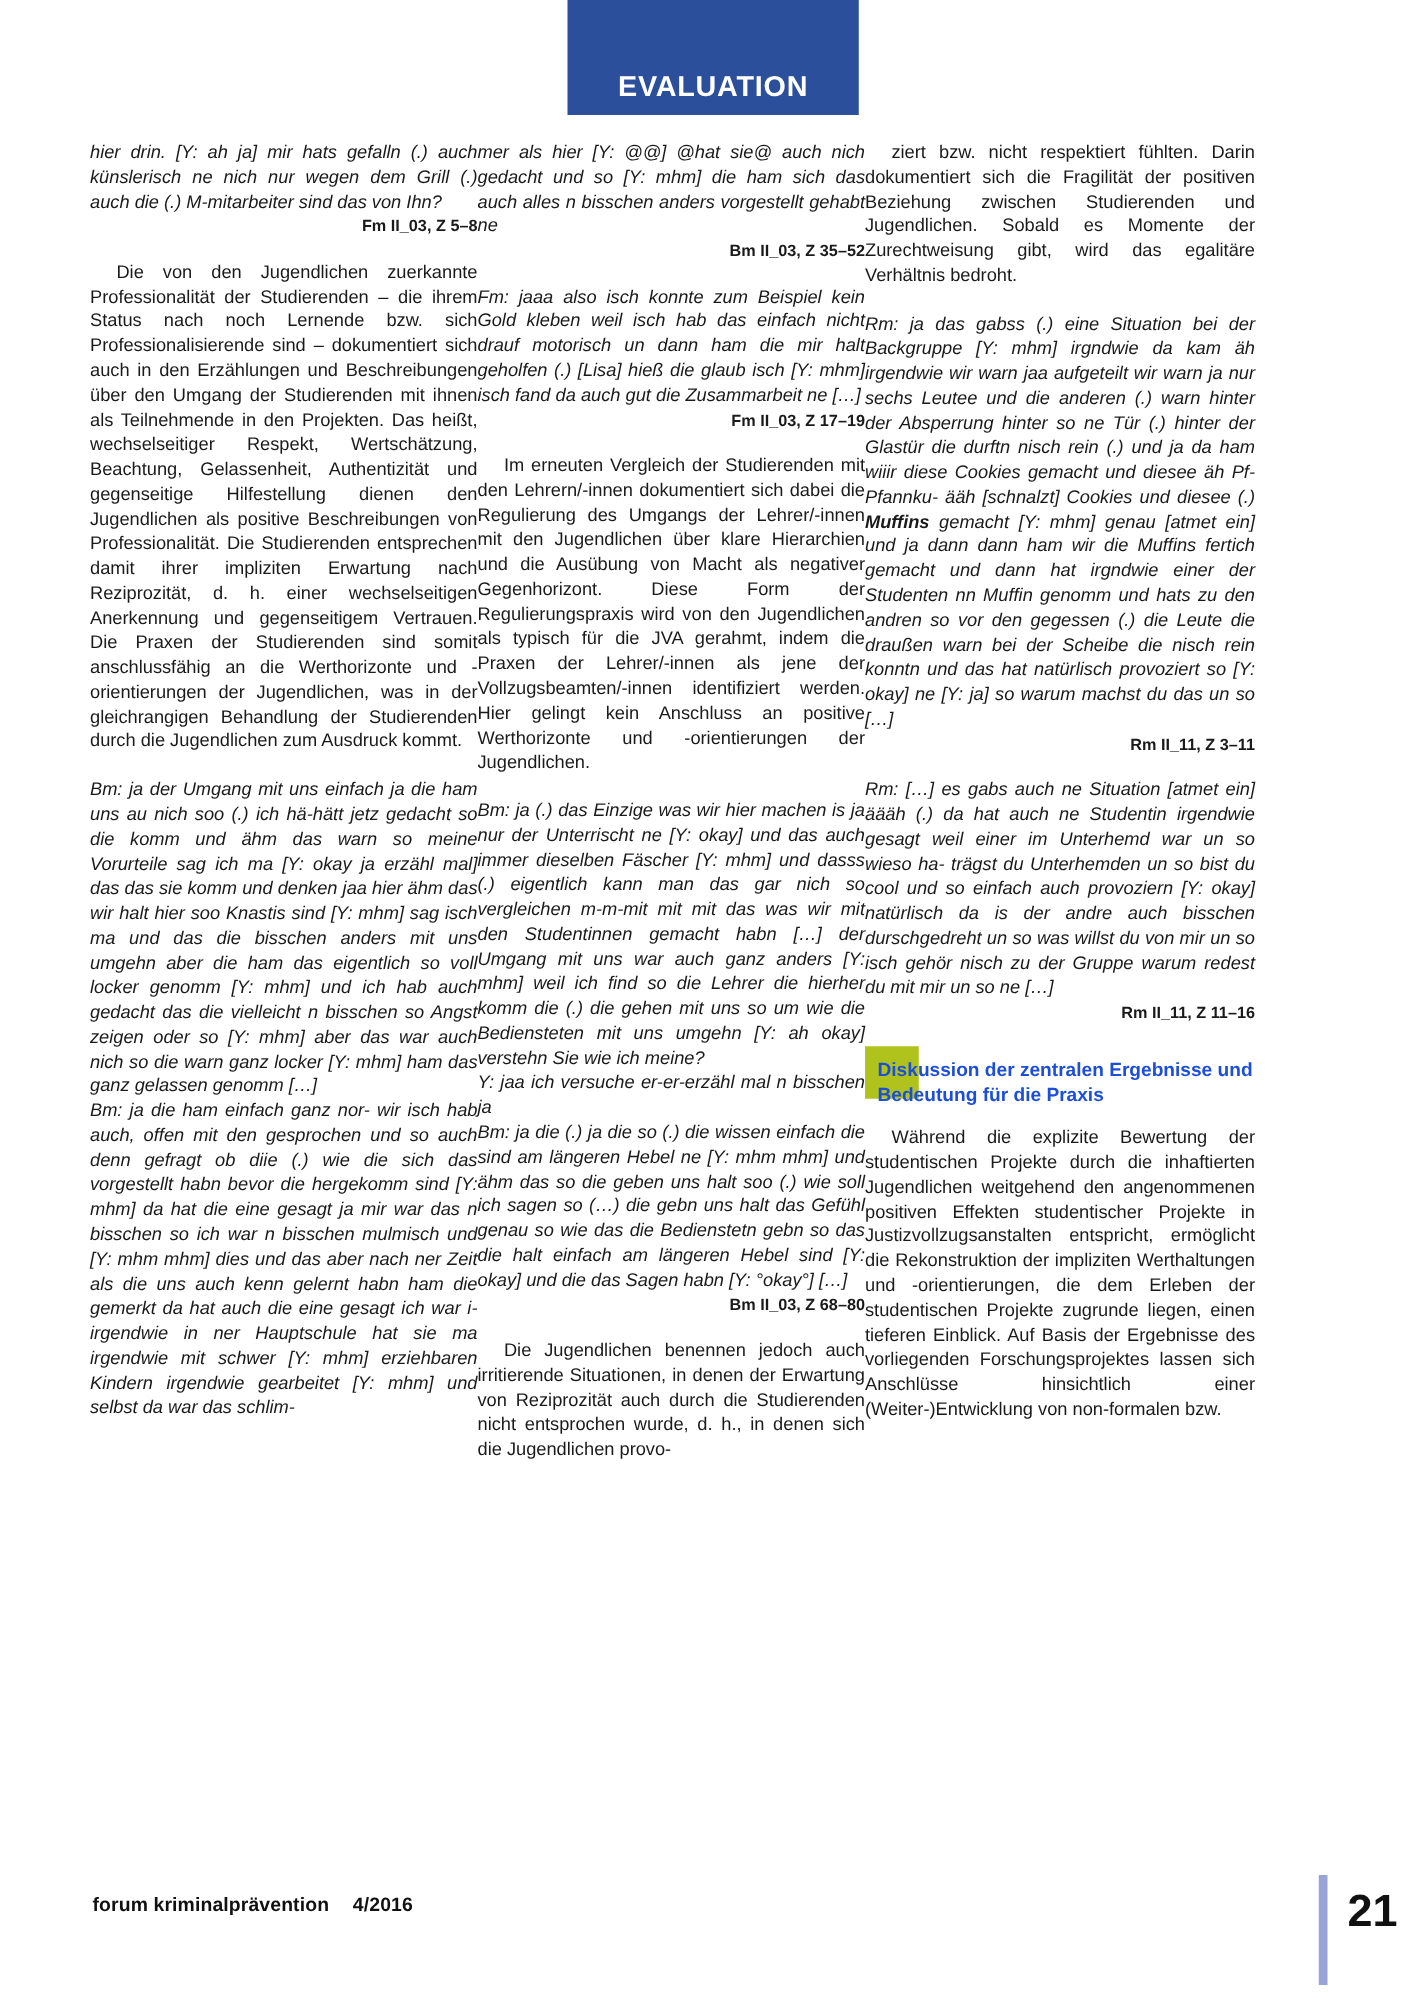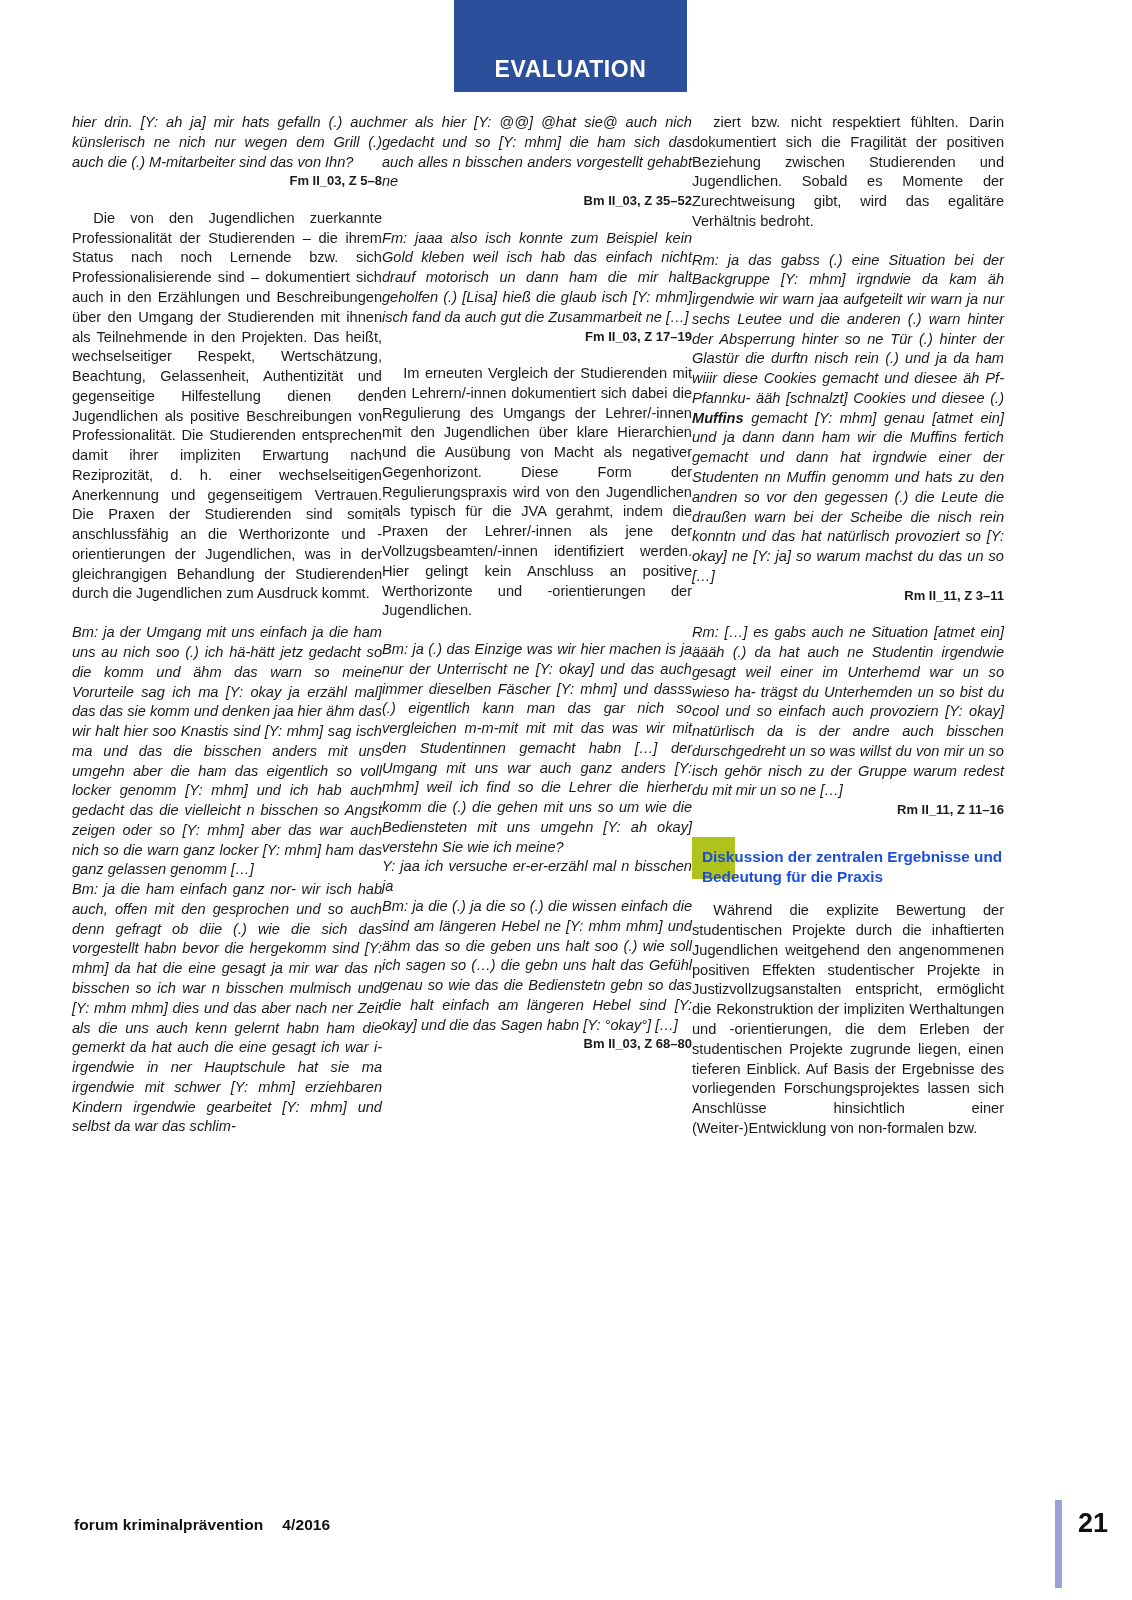--- a/index.html
+++ b/index.html
@@ -96,21 +96,21 @@
     margin-left:24px;
   }
   .footer-issue{margin-left:19px;}
   .footer-rule{
     position:absolute;left:1055px;top:1500px;
     width:7px;height:88px;
     background:#9aa3d6;
   }
   .footer-page{
     position:absolute;left:1078px;top:1508px;
-    font-size:27px;
+    font-size:36px;
     font-weight:bold;
     color:#111;
   }
 </style>
 </head>
 <body>
 
 <div class="page">
 
   <div class="banner">
@@ -136,20 +136,21 @@
       <p class="quote">Fm: jaaa also isch konnte zum Beispiel kein Gold kleben weil isch hab das einfach nicht drauf motorisch un dann ham die mir halt geholfen (.) [Lisa] hieß die glaub isch [Y: mhm] isch fand da auch gut die Zusammarbeit ne […]</p>
       <p class="cite">Fm II_03, Z 17–19</p>
       <div class="sp"></div>
       <p class="body">Im erneuten Vergleich der Studierenden mit den Lehrern/-innen dokumentiert sich dabei die Regulierung des Umgangs der Lehrer/-innen mit den Jugendlichen über klare Hierarchien und die Ausübung von Macht als negativer Gegenhorizont. Diese Form der Regulierungspraxis wird von den Jugendlichen als typisch für die JVA gerahmt, indem die Praxen der Lehrer/-innen als jene der Vollzugsbeamten/-innen identifiziert werden. Hier gelingt kein Anschluss an positive Werthorizonte und -orientierungen der Jugendlichen.</p>
       <div class="sp"></div>
       <p class="quote">Bm: ja (.) das Einzige was wir hier machen is ja nur der Unterrischt ne [Y: okay] und das auch immer dieselben Fäscher [Y: mhm] und dasss (.) eigentlich kann man das gar nich so vergleichen m-m-mit mit mit das was wir mit den Studentinnen gemacht habn […] der Umgang mit uns war auch ganz anders [Y: mhm] weil ich find so die Lehrer die hierher komm die (.) die gehen mit uns so um wie die Bediensteten mit uns umgehn [Y: ah okay] verstehn Sie wie ich meine?</p>
       <p class="quote">Y: jaa ich versuche er-er-erzähl mal n bisschen ja</p>
       <p class="quote">Bm: ja die (.) ja die so (.) die wissen einfach die sind am längeren Hebel ne [Y: mhm mhm] und ähm das so die geben uns halt soo (.) wie soll ich sagen so (…) die gebn uns halt das Gefühl genau so wie das die Bedienstetn gebn so das die halt einfach am längeren Hebel sind [Y: okay] und die das Sagen habn [Y: °okay°] […]</p>
       <p class="cite">Bm II_03, Z 68–80</p>
       <div class="sp"></div>
+      <p class="body">Die Jugendlichen benennen jedoch auch irritierende Situationen, in denen der Erwartung von Reziprozität auch durch die Studierenden nicht entsprochen wurde, d. h., in denen sich die Jugendlichen provo-</p>
     </div>
 
     <div class="col col-3">
       <p class="body">ziert bzw. nicht respektiert fühlten. Darin dokumentiert sich die Fragilität der positiven Beziehung zwischen Studierenden und Jugendlichen. Sobald es Momente der Zurechtweisung gibt, wird das egalitäre Verhältnis bedroht.</p>
       <div class="sp"></div>
       <p class="quote"><span>Rm: ja das gabss (.) eine Situation bei der Backgruppe [Y: mhm] irgndwie da kam äh irgendwie wir warn jaa aufgeteilt wir warn ja nur sechs Leutee und die anderen (.) warn hinter der Absperrung hinter so ne Tür (.) hinter der Glastür die durftn nisch rein (.) und ja da ham wiiir diese Cookies gemacht und diesee äh Pf-Pfannku- ääh [schnalzt] Cookies und diesee (.) </span><b>Muffins</b><span> gemacht [Y: mhm] genau [atmet ein] und ja dann dann ham wir die Muffins fertich gemacht und dann hat irgndwie einer der Studenten nn Muffin genomm und hats zu den andren so vor den gegessen (.) die Leute die draußen warn bei der Scheibe die nisch rein konntn und das hat natürlisch provoziert so [Y: okay] ne [Y: ja] so warum machst du das un so […]</span></p>
       <p class="cite">Rm II_11, Z 3–11</p>
       <div class="sp"></div>
       <p class="quote">Rm: […] es gabs auch ne Situation [atmet ein] äääh (.) da hat auch ne Studentin irgendwie gesagt weil einer im Unterhemd war un so wieso ha- trägst du Unterhemden un so bist du cool und so einfach auch provoziern [Y: okay] natürlisch da is der andre auch bisschen durschgedreht un so was willst du von mir un so isch gehör nisch zu der Gruppe warum redest du mit mir un so ne […]</p>
       <p class="cite">Rm II_11, Z 11–16</p>

